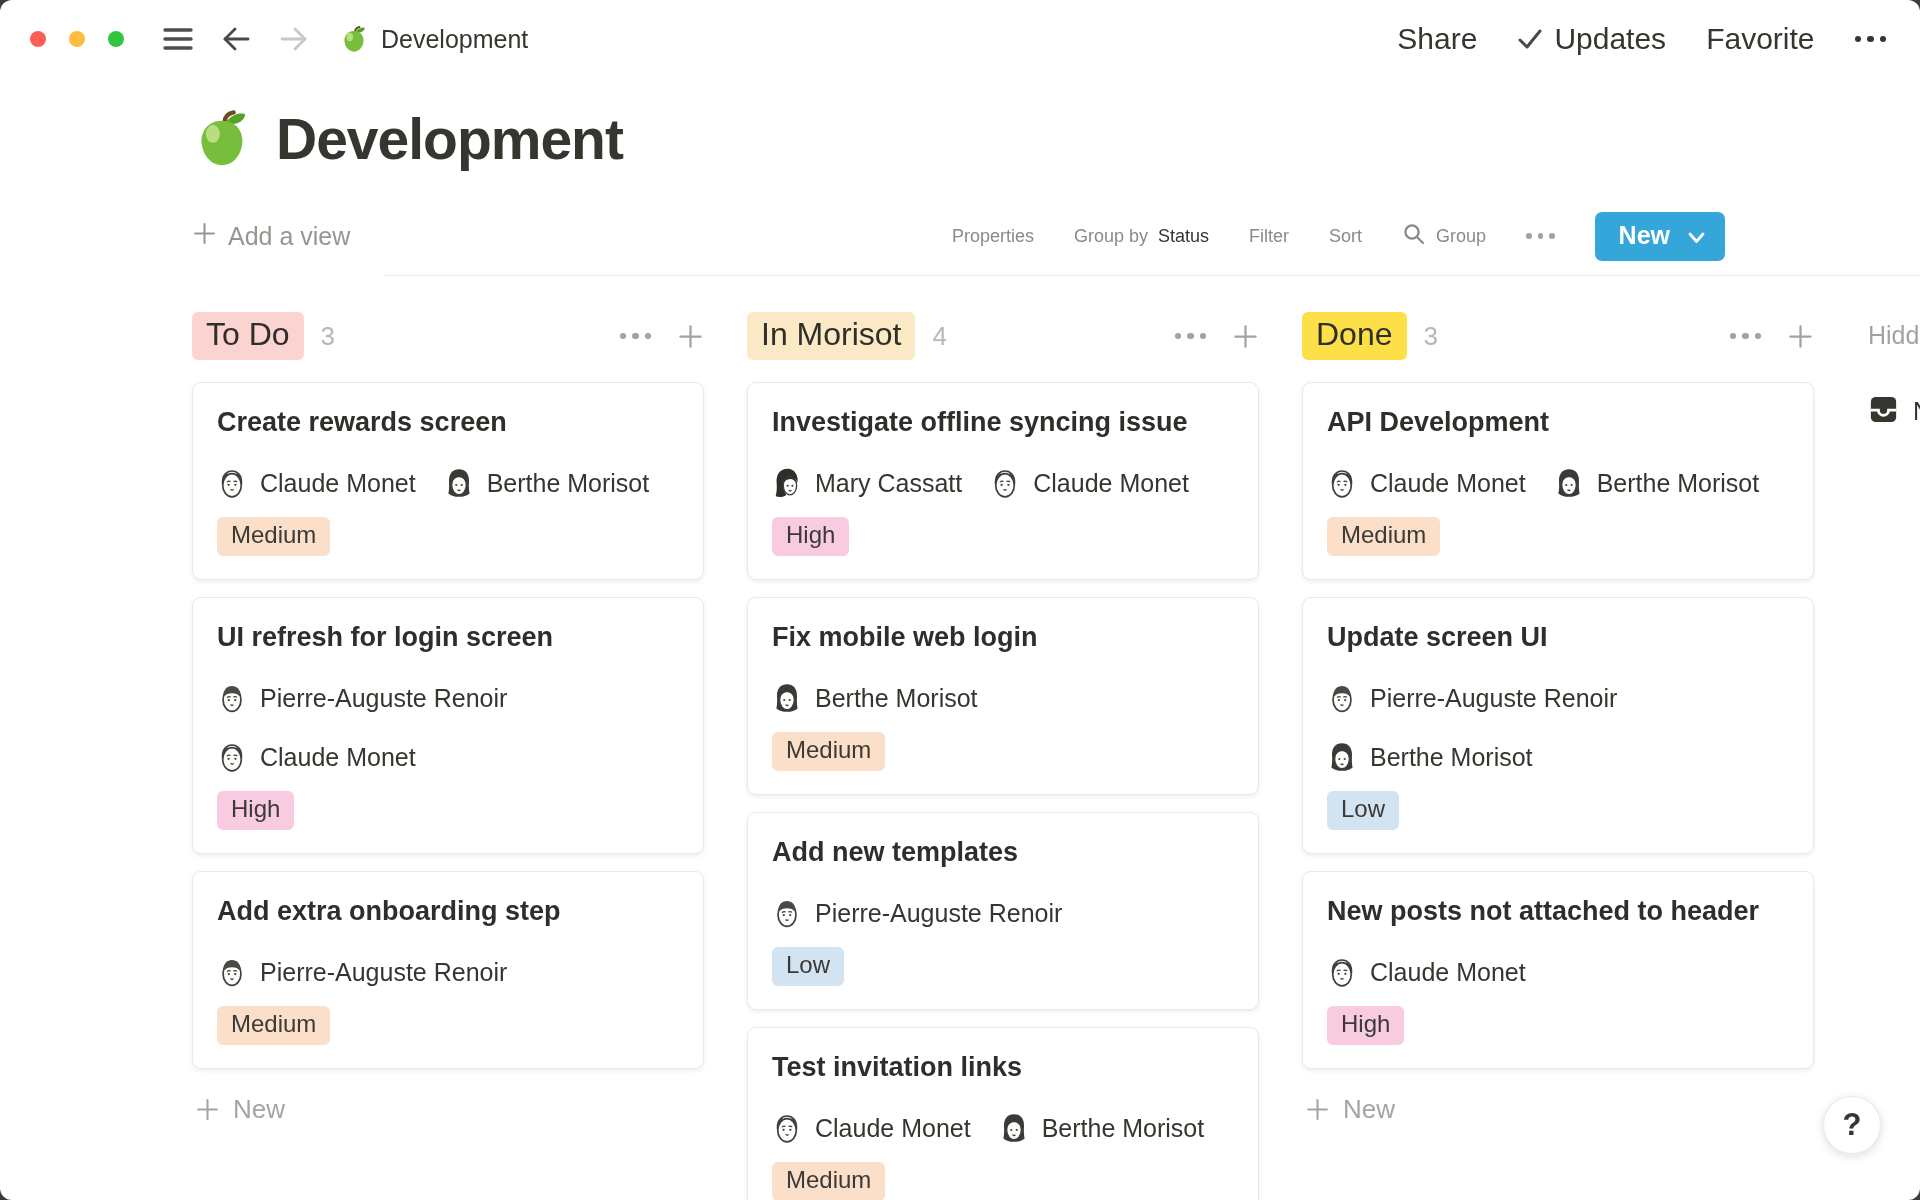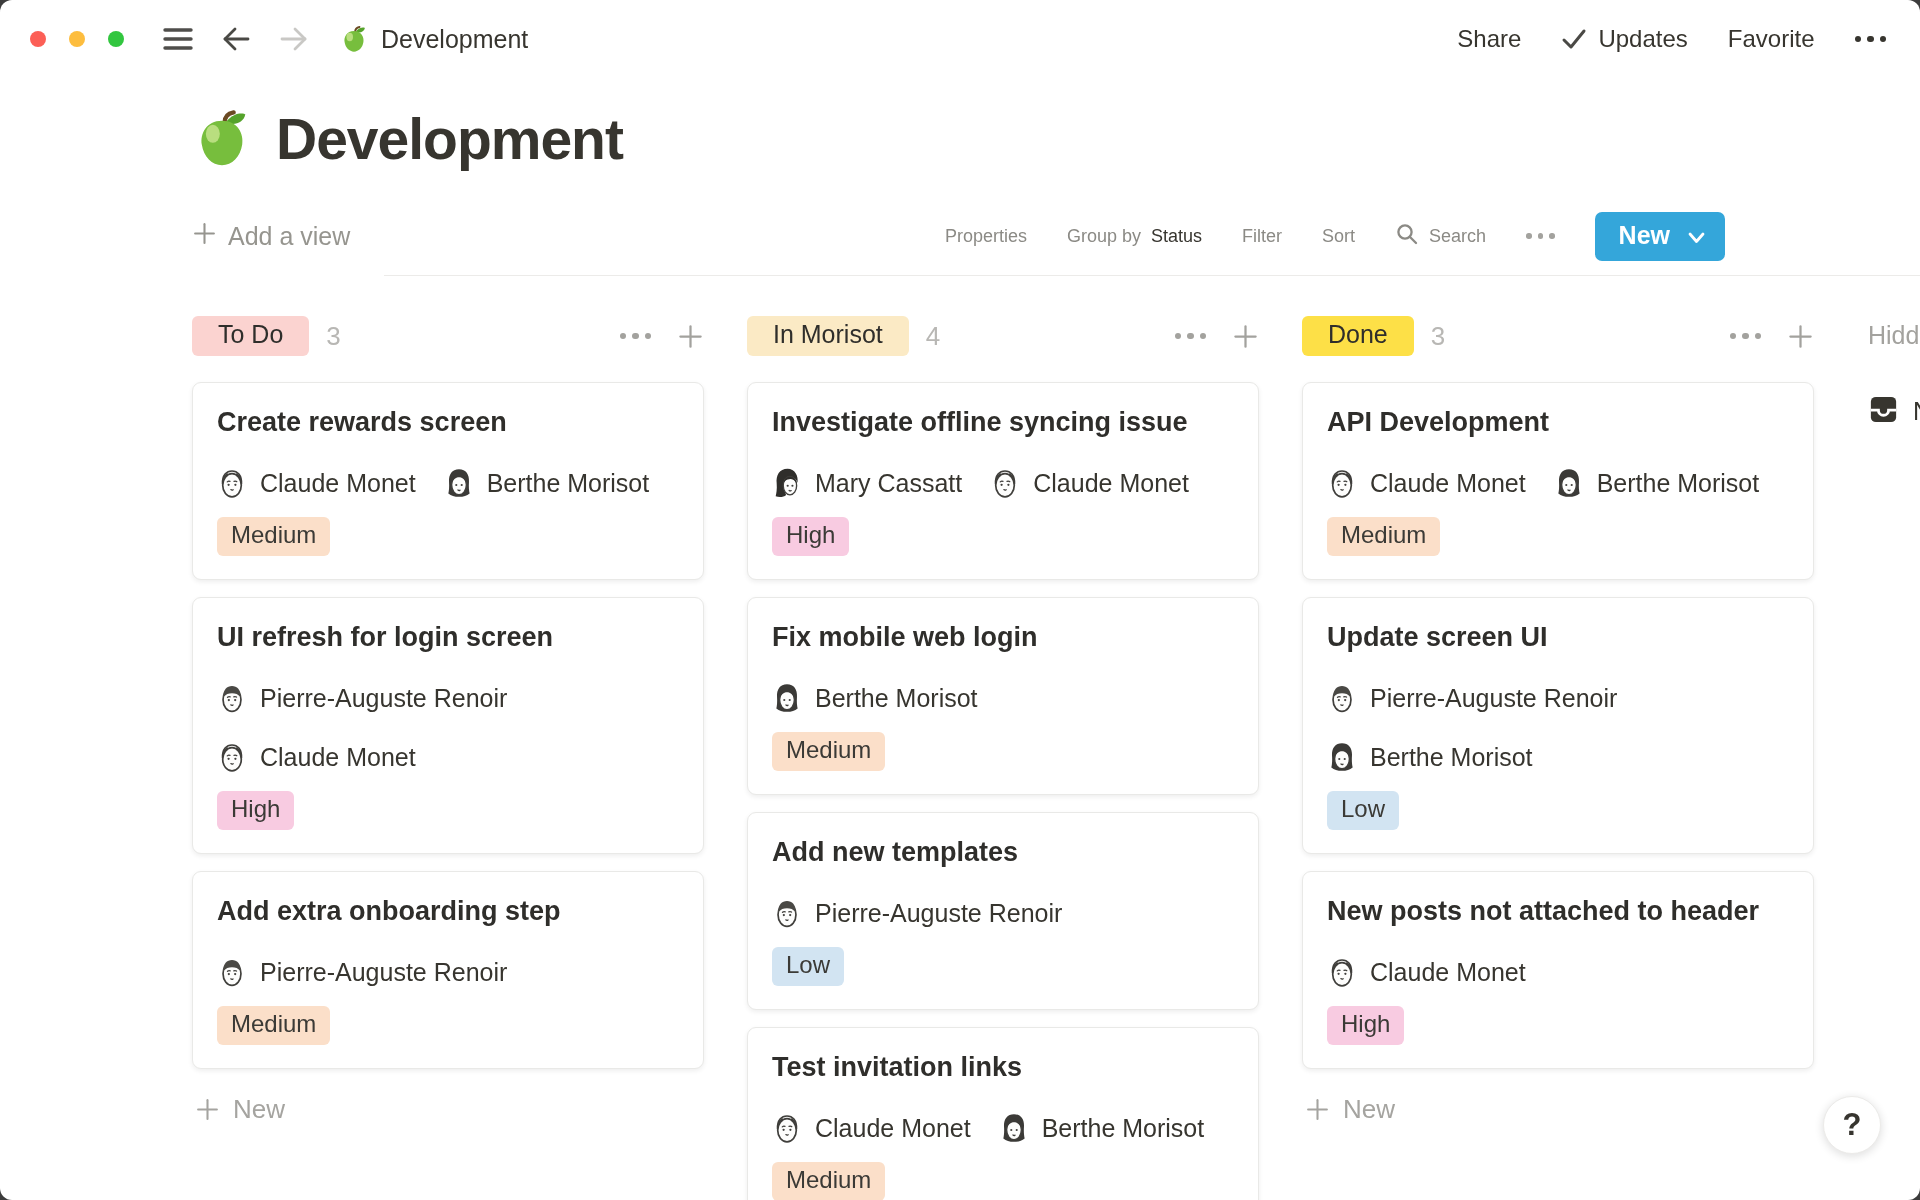--- a/index.html
+++ b/index.html
@@ -10,21 +10,21 @@
 
   
   .topbar { display:flex; align-items:center; height:78px; padding:0 34px 0 30px; }
   .traffic { display:flex; gap:23px; margin-right:38px; }
   .light { width:16px; height:16px; border-radius:50%; border:none; }
   .nav-icons { display:flex; align-items:center; gap:26px; }
   .iconbtn { background:none; border:none; display:flex; align-items:center; justify-content:center; cursor:default; padding:0; }
   .crumb { display:flex; align-items:center; gap:13px; margin-left:30px; }
   .crumb-title { font-size:25px; font-weight:500; color:#37352F; }
   .topbar-right { margin-left:auto; display:flex; align-items:center; gap:40px; }
-  .topbar-item { font-size:24px; color:#37352F; display:flex; align-items:center; gap:11px; background:none; border:none; }
+  .topbar-item { font-size:30px; color:#37352F; display:flex; align-items:center; gap:11px; background:none; border:none; }
   .dots { display:flex; gap:6px; align-items:center; }
   .dots i { width:6.5px; height:6.5px; border-radius:50%; background:#37352F; }
   .dots.gray i { background:#A3A29E; }
 
   
   .page-head { padding-left:192px; }
   .page-title { display:flex; align-items:flex-end; gap:24px; margin-top:22px; height:72px; }
   .page-title h1 { font-size:57px; font-weight:700; letter-spacing:-1px; color:#37352F; line-height:66px; }
 
   
@@ -35,21 +35,21 @@
   .tb-strong { color:#37352F; font-weight:500; }
   .btn-new { display:flex; align-items:center; gap:18px; color:#fff; font-weight:600; font-size:25px;
              padding:9px 20px 11px 24px; border-radius:7px; border:none; }
   .divider { height:1px; background:#ECEBE9; margin-left:192px; margin-top:15px; }
 
   
   .board { display:flex; align-items:flex-start; padding:40px 0 0 192px; }
   #columns { display:flex; gap:43px; }
   .column { width:512px; flex:none; }
   .col-header { display:flex; align-items:center; height:40px; }
-  .badge { font-size:25px; padding:4px 26px 7px; border-radius:6px; color:#2F2E2B; }
+  .badge { font-size:32px; padding:4px 14px 7px; border-radius:6px; color:#2F2E2B; }
   .count { margin-left:17px; font-size:26px; color:#B8B7B4; }
   .col-actions { margin-left:auto; display:flex; align-items:center; gap:26px; }
   .cards { margin-top:26px; display:flex; flex-direction:column; gap:17px; }
   .card { background:#fff; border:1px solid #E9E9E7; border-radius:9px;
           box-shadow:0 2px 5px rgba(15,15,15,.07); padding:21px 24px 23px; cursor:default; }
   .card-title { font-size:27px; font-weight:600; line-height:37px; color:#2F2E2B; }
   .assignee-row { display:flex; align-items:center; gap:28px; margin-top:25px; }
   .person { display:flex; align-items:center; gap:13px; }
   .person-name { font-size:25px; color:#37352F; }
   .avatar { width:30px; height:34px; flex:none; display:flex; }
@@ -184,21 +184,21 @@
         <button class="tb-item">
             <span>Sort</span>
           </button>
         <button class="tb-item">
           <span>
             <svg width="24" height="24" viewBox="0 0 24 24">
                 <circle cx="10" cy="10" r="6.6" stroke="#8B8A85" stroke-width="2.3" fill="none"></circle>
                 <line x1="15" y1="15" x2="21" y2="21" stroke="#8B8A85" stroke-width="2.3" stroke-linecap="round"></line>
               </svg>
           </span>
-          <span>Search</span>
+          <span>Group</span>
         </button>
         <button class="iconbtn">
           <span class="dots gray">
               <i style="width:5.5px;height:5.5px;"></i>
               <i style="width:5.5px;height:5.5px;"></i>
               <i style="width:5.5px;height:5.5px;"></i>
             </span>
         </button>
         <button class="btn-new" style="background: rgb(52, 166, 218);">
           <span>New</span>

